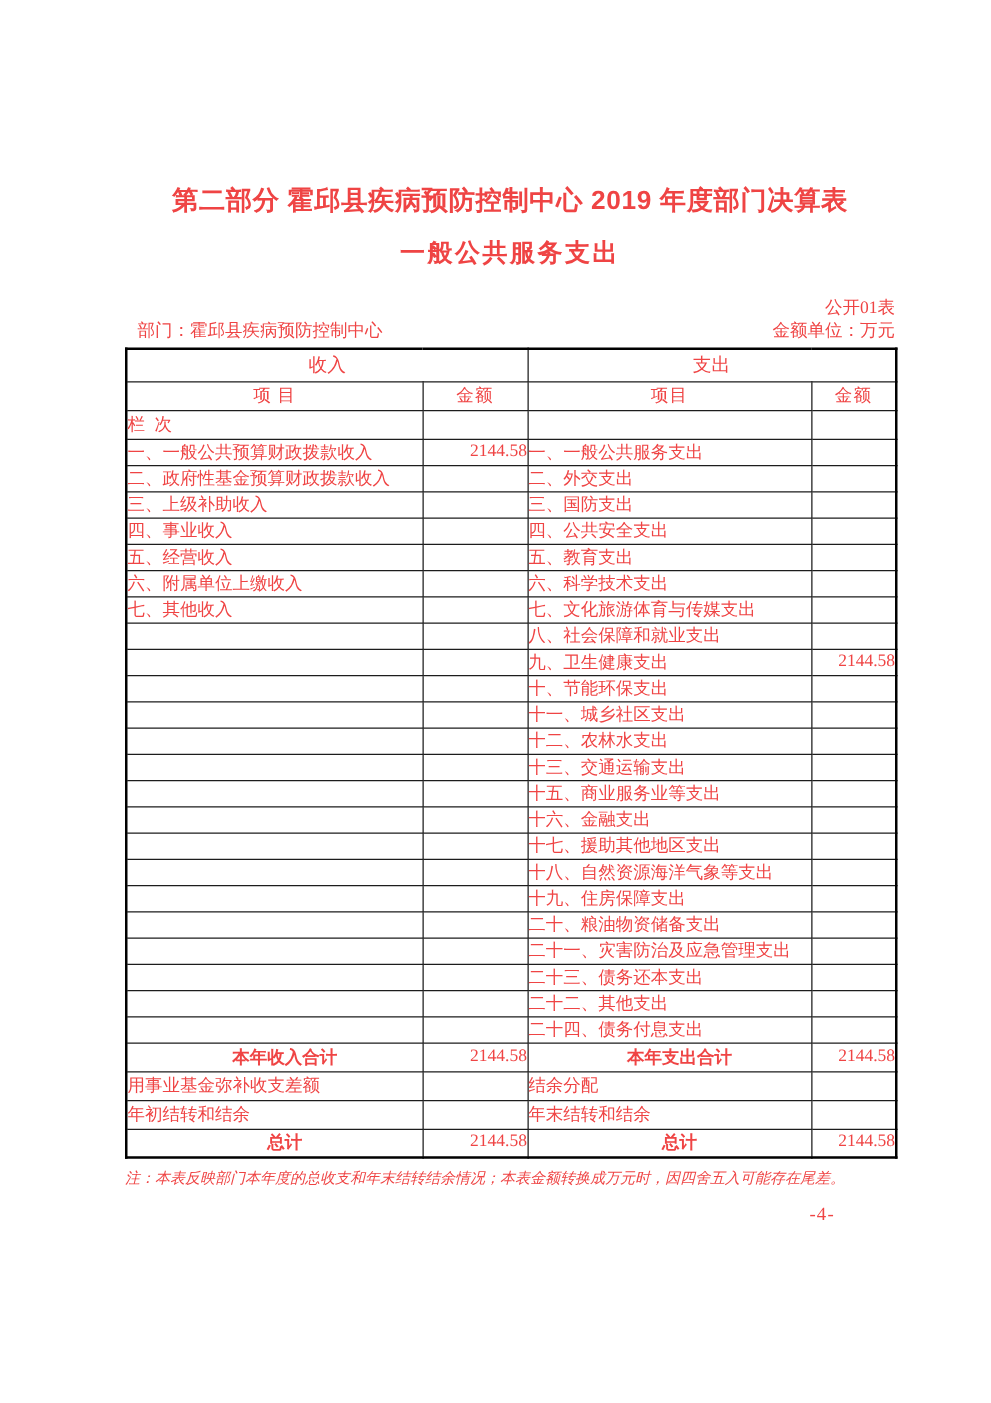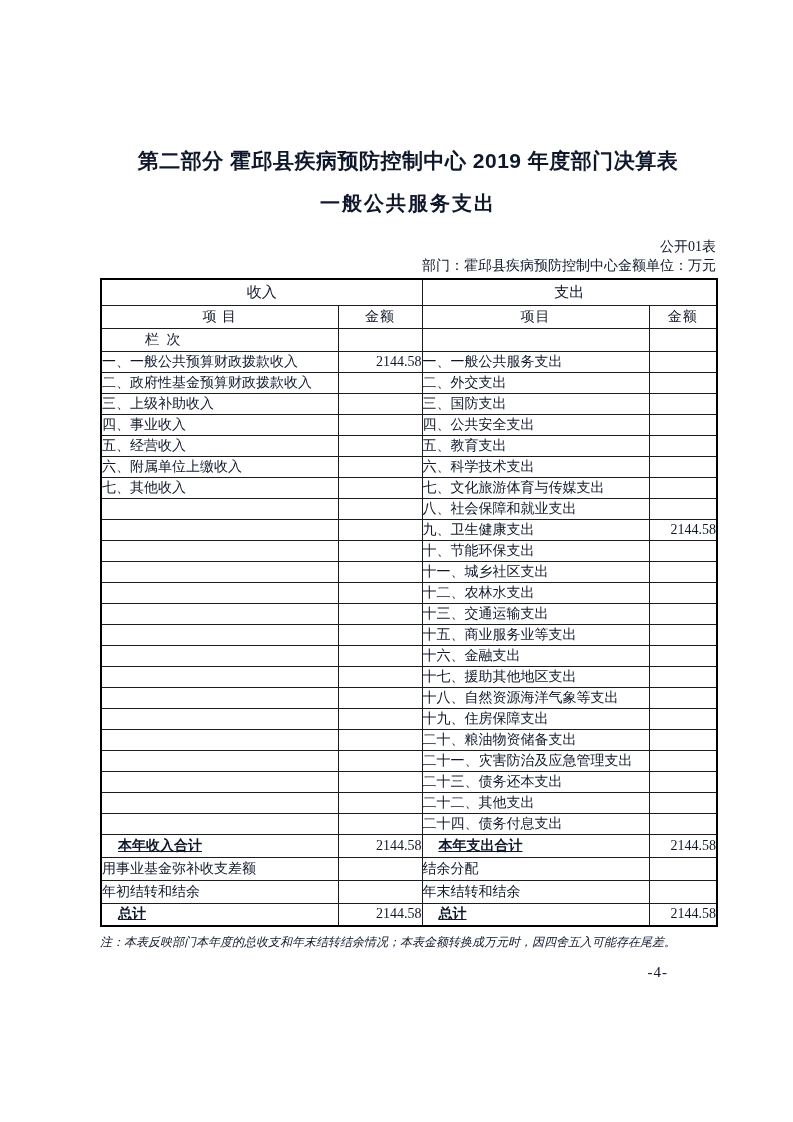--- a/index.html
+++ b/index.html
@@ -3,21 +3,21 @@
 <meta charset="utf-8">
 <style>
   * { box-sizing: border-box; }
   html, body { margin: 0; padding: 0; background: #888; }
   .page {
     position: relative;
     width: 793px; height: 1122px;
     margin: 0 auto;
     background: #ffffff;
     font-family: "Liberation Serif", "DejaVu Serif", serif;
-    color: #0f172a;
+    color: #ef4444;
     overflow: hidden;
   }
   .content {
     position: absolute;
     left: 100px; top: 146px;
     width: 616px;
   }
   .doc-title {
     margin: 0;
     font-family: "Liberation Sans", "DejaVu Sans", sans-serif;
@@ -38,21 +38,21 @@
     letter-spacing: 2px;
   }
   .code-line {
     margin-top: 20px;
     font-size: 14px;
     line-height: 18px;
     text-align: right;
   }
   .meta-line {
     display: flex;
-    justify-content: flex-end;
+    justify-content: space-between;
     font-size: 14px;
     line-height: 18px;
     margin: 1px 0 3px 0;
   }
   .meta-line .dept { padding-left: 10px; }
   table.budget {
     width: 616px;
     table-layout: fixed;
     border-collapse: collapse;
     border: 2px solid #000;
@@ -62,30 +62,29 @@
     font-size: 14px;
     font-weight: 400;
     padding: 0;
     white-space: nowrap;
     overflow: hidden;
     vertical-align: middle;
   }
   tr.sec-row th  { height: 26px; font-size: 15px; text-align: center; }
   tr.col-row th  { height: 23px; text-align: center; letter-spacing: 1px; }
   tr.lanci-row td{ height: 23px; text-align: left; }
-  tr.lanci-row td.lanci { padding-left: 43px; letter-spacing: 2px; }
+  tr.lanci-row td.lanci { letter-spacing: 2px; }
   tbody.data-rows td { height: 21px; }
   tbody.summary-rows td { height: 23px; }
   td.item   { text-align: left;  padding-left: 9px; }
   td.amount { text-align: right; padding-right: 8px; }
   tbody.summary-rows tr.em td.item {
-    padding-left: 16px;
+    text-align: center; padding-left: 16px;
     font-family: "Liberation Sans", "DejaVu Sans", sans-serif;
     font-weight: 700;
-    text-decoration: underline;
   }
   .footnote {
     margin-top: 7px;
     font-size: 12px;
     font-style: italic;
     line-height: 16px;
     white-space: nowrap;
     font-family: Liberation Serif, serif;
   }
   .page-number {

